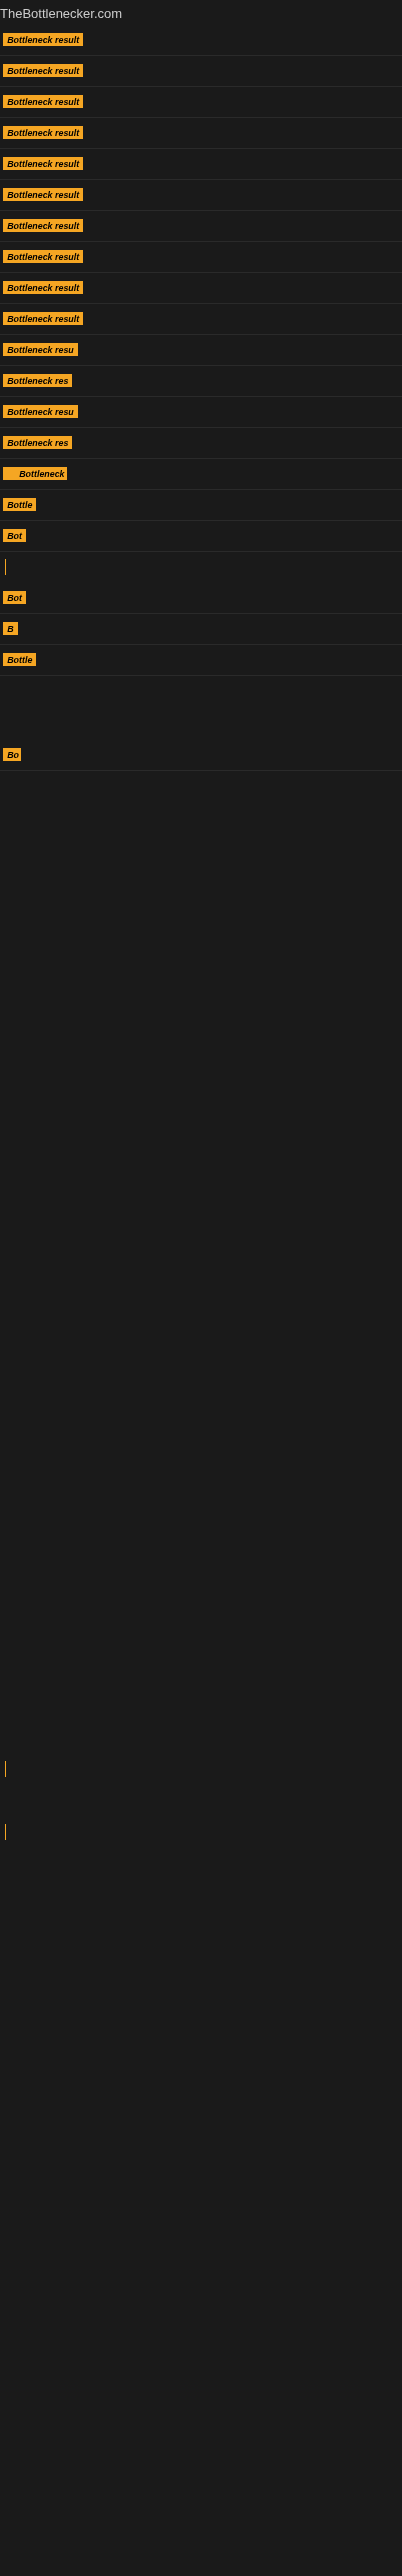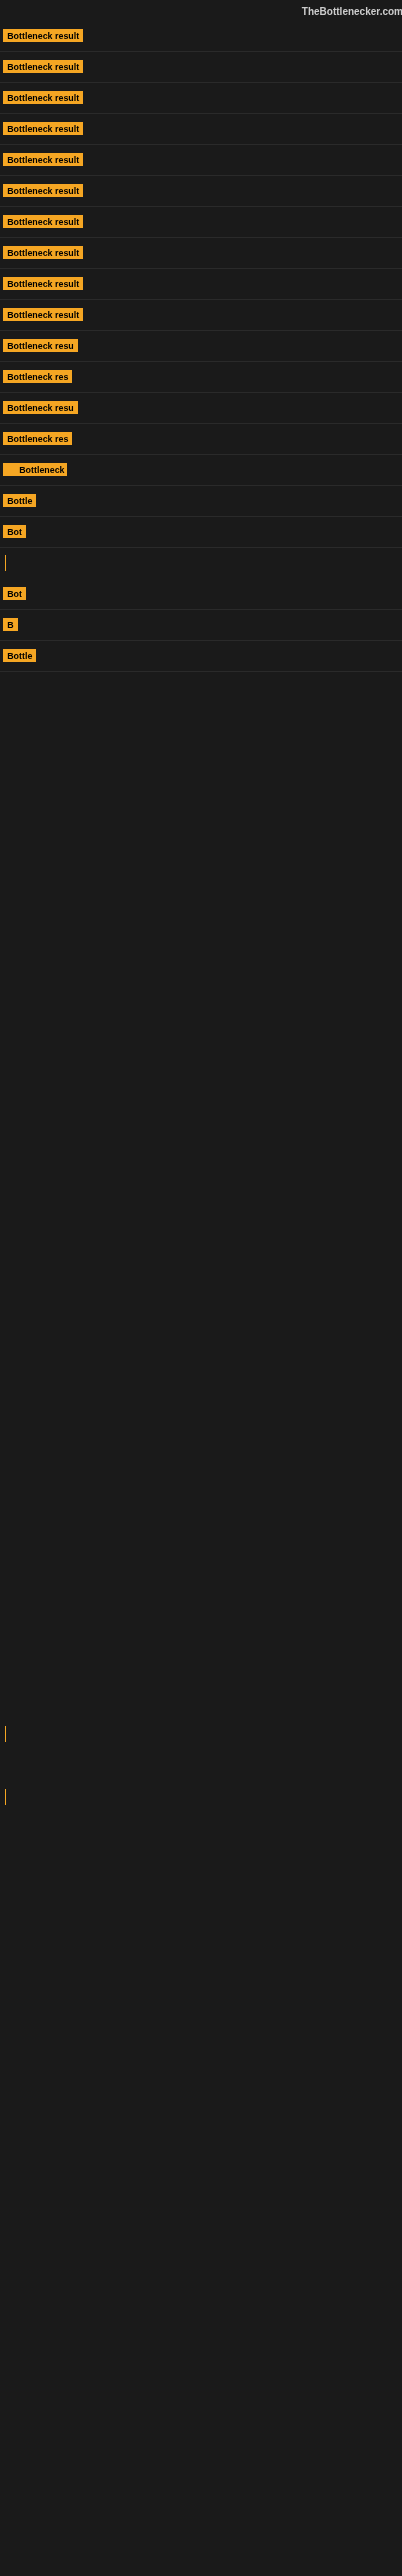--- a/index.html
+++ b/index.html
@@ -8,42 +8,42 @@
       box-sizing: border-box;
     }
     body {
       width: 403px;
       min-height: 2576px;
       background-color: #1a1a1a;
       font-family: Arial, sans-serif;
       position: relative;
     }
     .site-title {
-      text-align: right;
+      text-align: left;
       color: #cccccc;
-      font-size: 10px;
+      font-size: 13px;
       padding: 6.4px 0 3.2px 0;
-      font-weight: bold;
     }
     .bottleneck-badge {
       display: inline-block;
       background-color: #f5a623;
       color: #000000;
       font-size: 8.9px;
       font-weight: bold;
       padding: 1.6px 4px;
       white-space: nowrap;
       overflow: hidden;
     }
     .row {
       display: flex;
       align-items: center;
       padding: 4.8px 3.2px;
       border-bottom: 0.8px solid #2a2a2a;
       min-height: 31px;
+      font-style: italic;
     }
     .row-line {
       display: flex;
       align-items: center;
       padding: 4.8px 3.2px;
       min-height: 31px;
     }
     .vertical-line {
       width: 1.6px;
       height: 16px;
@@ -146,20 +146,23 @@
   <div class="row">
     <span class="bottleneck-badge" style="max-width:14.5px;">B</span>
   </div>
 
   <div class="row">
     <span class="bottleneck-badge" style="max-width:40px;">Bottle</span>
   </div>
 
   <div class="spacer"></div>
 
+  <div class="row">
+    <span class="bottleneck-badge" style="max-width:17.7px;">Bo</span>
+  </div>
 
   <div class="xlarge-spacer"></div>
   <div class="large-spacer"></div>
   <div class="large-spacer"></div>
 
   <div style="height: 483px;"></div>
 
   <div class="row-line">
     <div class="vertical-line"></div>
   </div>

